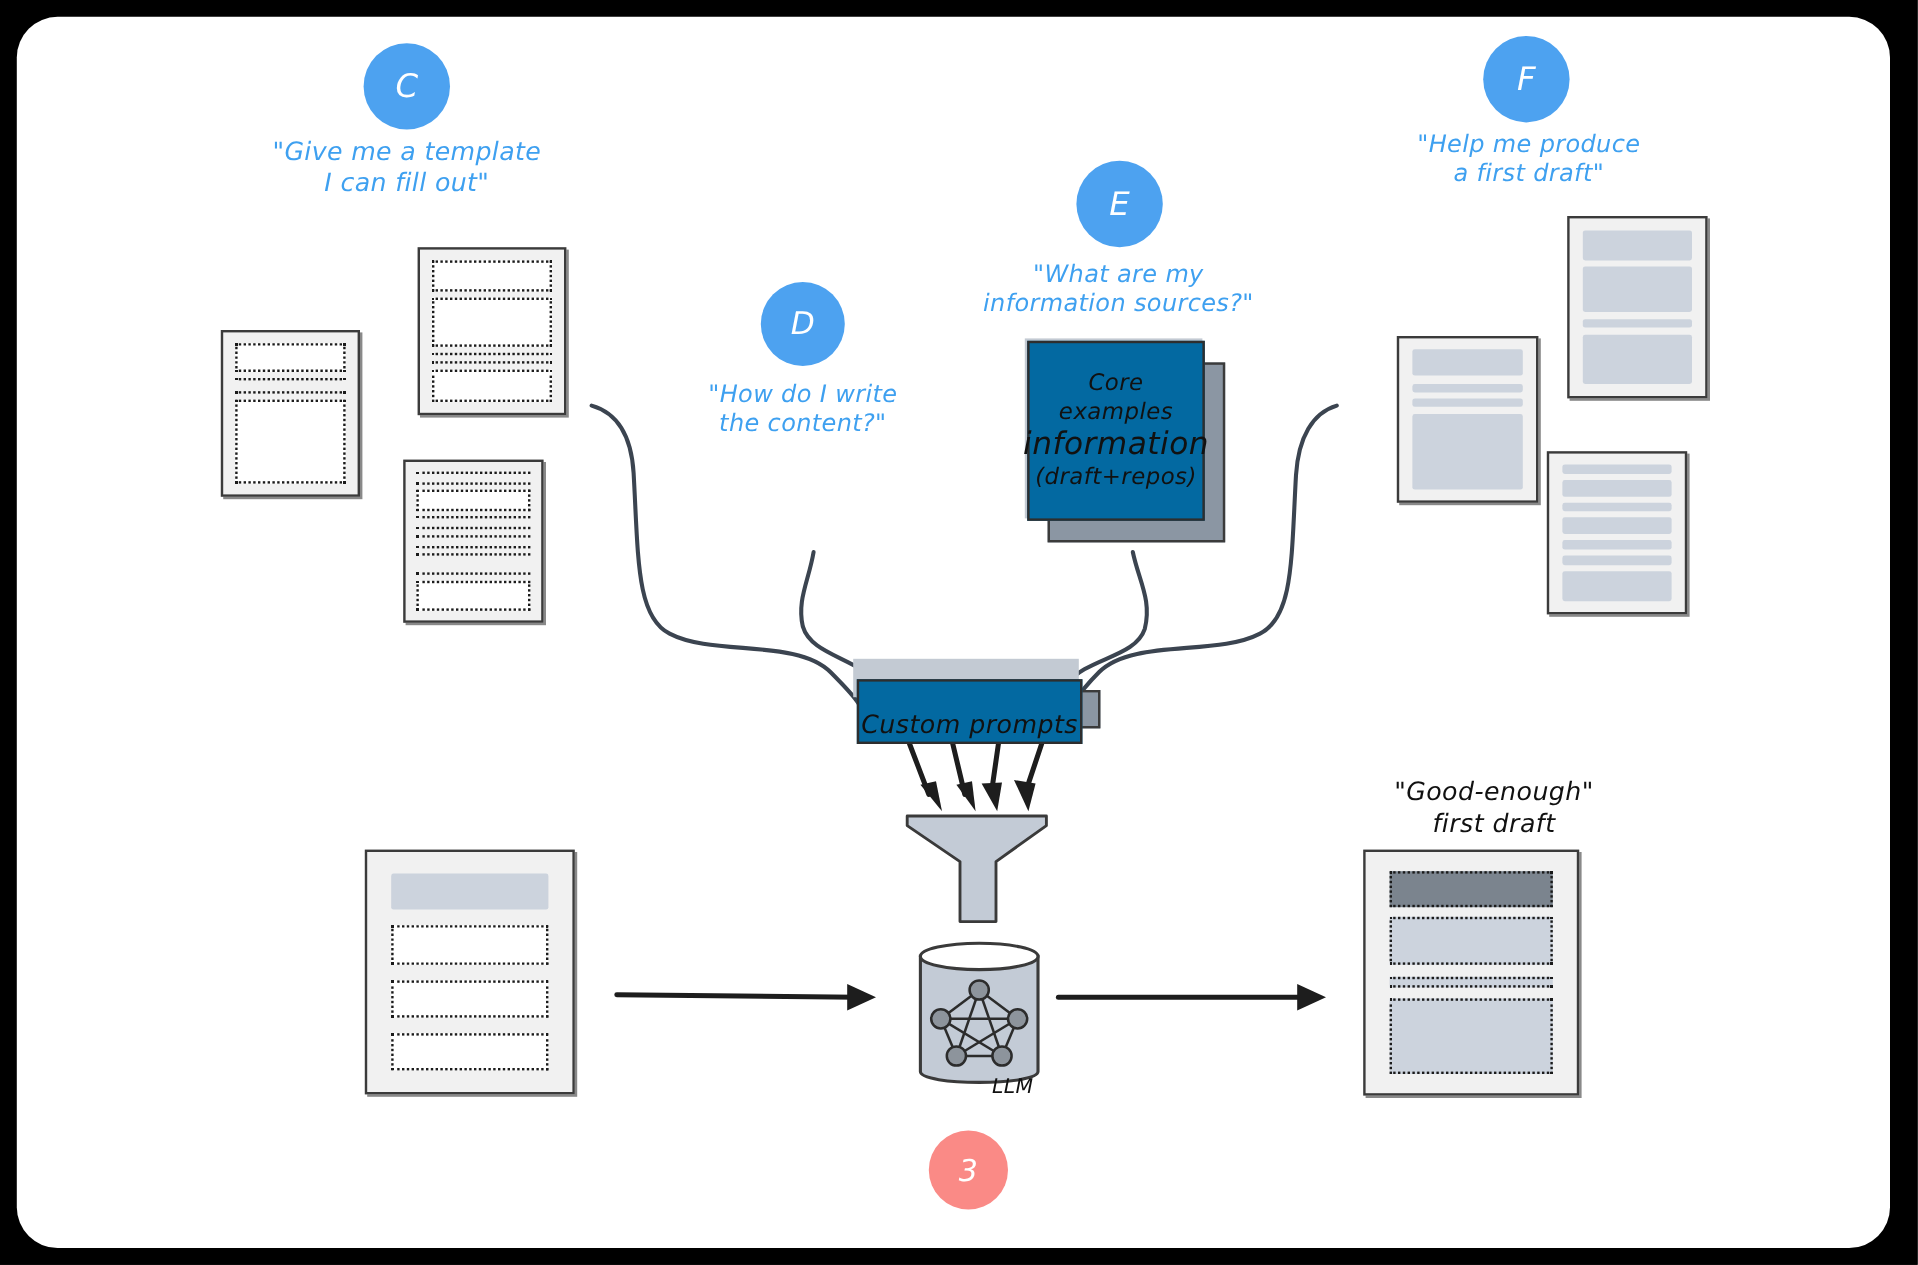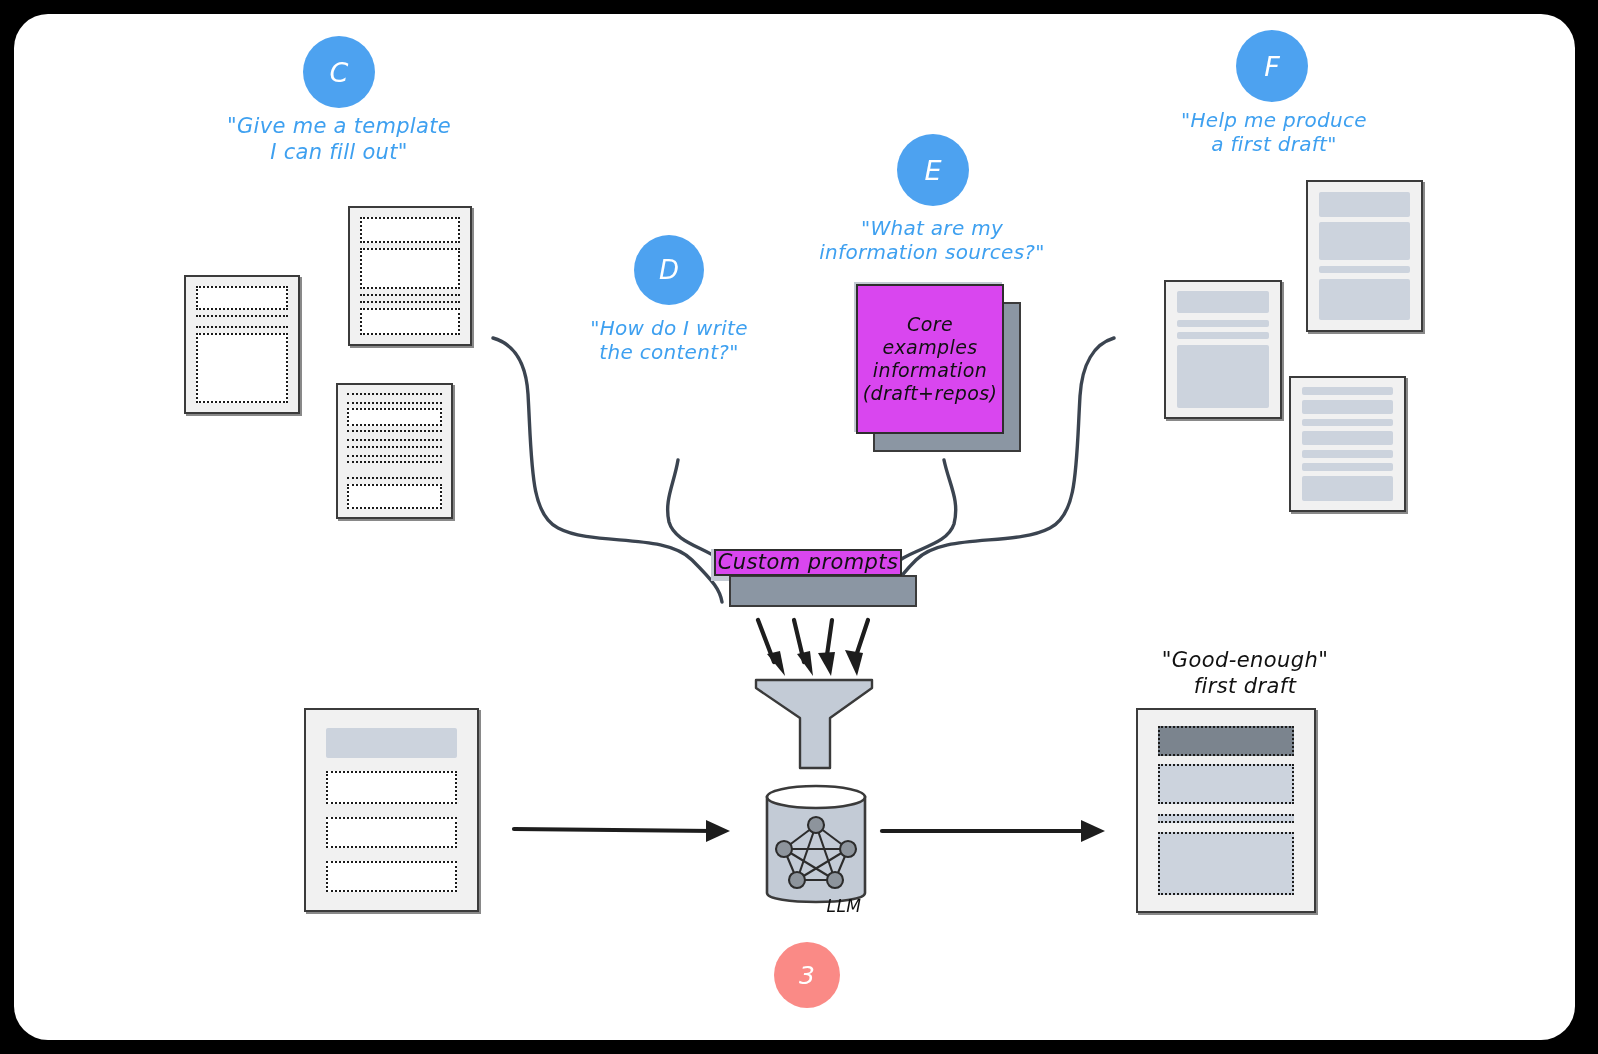--- a/index.html
+++ b/index.html
@@ -31,21 +31,21 @@
   .dash{border:2.4px dotted #1b1b1b;background:#fff;box-sizing:border-box;}
   .dashline{border-top:2.4px dotted #1b1b1b;border-bottom:2.4px dotted #1b1b1b;
             box-sizing:border-box;}
   .bar{background:#ccd3dd;border-radius:2px;}
 
   
   .stack{position:absolute;}
   .stack .sh{position:absolute;background:#8b96a3;border:2.2px solid #3b3b3b;
              box-sizing:border-box;}
   .stack .sh2{background:#c3cad3;}
-  .stack .top{position:absolute;background:#d946ef;border:2.4px solid #2e2e2e;
+  .stack .top{position:absolute;background:#0369a1;border:2.4px solid #2e2e2e;
               box-sizing:border-box;display:flex;align-items:center;
               justify-content:center;text-align:center;}
 
   
   .funnel{fill:#c3cbd6;stroke:#3a3a3a;stroke-width:2.4;stroke-linejoin:round;}
   .cyl-body{fill:#c3cbd6;stroke:#3a3a3a;stroke-width:2.6;}
   .cyl-top{fill:#fff;stroke:#3a3a3a;stroke-width:2.6;}
   .net-line{stroke:#2c2c2c;stroke-width:2.1;}
   .net-node{fill:#8d949c;stroke:#2c2c2c;stroke-width:2.1;}
 
@@ -145,21 +145,21 @@
     <div>"What are my</div>
     <div>information sources?"</div>
   </div>
 
   <div class="stack" style="left:840px;top:268px;width:175px;height:175px;">
     <div class="sh" style="left:19px;top:20px;width:148px;height:150px;"></div>
     <div class="sh2" style="left:11px;top:11px;width:148px;height:150px;"></div>
     <div class="top" style="left:2px;top:2px;width:148px;height:150px;flex-direction:column;">
       <span class="hand" style="font-size:19px;">Core</span>
       <span class="hand" style="font-size:19px;">examples</span>
-      <span class="hand" style="font-size:19px;">information</span>
+      <span class="hand" style="font-size:26px;">information</span>
       <span class="hand" style="font-size:19px;">(draft+repos)</span>
     </div>
   </div>
 
   <div class="abs badge blue" style="left:1222px;top:16px;width:72px;height:72px;font-size:27px;">
     <span>F</span>
   </div>
   <div class="abs hand-blue ctr" style="left:1150px;top:94px;width:220px;font-size:20px;">
     <div>"Help me produce</div>
     <div>a first draft"</div>
@@ -192,21 +192,21 @@
       <div class="bar" style="height:14px;margin-top:5px;"></div>
       <div class="bar" style="height:8px;margin-top:5px;"></div>
       <div class="bar" style="height:8px;margin-top:5px;"></div>
       <div class="bar" style="flex:1;margin-top:5px;"></div>
     </div>
   </div>
 
   <div class="stack" style="left:697px;top:535px;width:215px;height:70px;">
     <div class="sh" style="left:18px;top:26px;width:188px;height:32px;"></div>
     <div class="sh2" style="left:11px;top:18px;width:188px;height:32px;"></div>
-    <div class="top" style="left:3px;top:0;width:188px;height:27px;">
+    <div class="top" style="left:3px;top:17px;width:188px;height:54px;align-items:flex-end;">
       <span class="hand" style="font-size:21px;">Custom prompts</span>
     </div>
   </div>
 
   <svg class="abs" style="left:730px;top:660px;width:140px;height:100px;" viewBox="0 0 140 100">
     <polygon class="funnel" points="12,6 128,6 128,14 86,44 86,94 56,94 56,44 12,14"></polygon>
   </svg>
 
   <svg class="abs" style="left:743px;top:767px;width:118px;height:130px;" viewBox="0 0 118 130">
     <path class="cyl-body" d="M 10 16 L 10 112 C 10 124 108 124 108 112 L 108 16 Z"></path>

